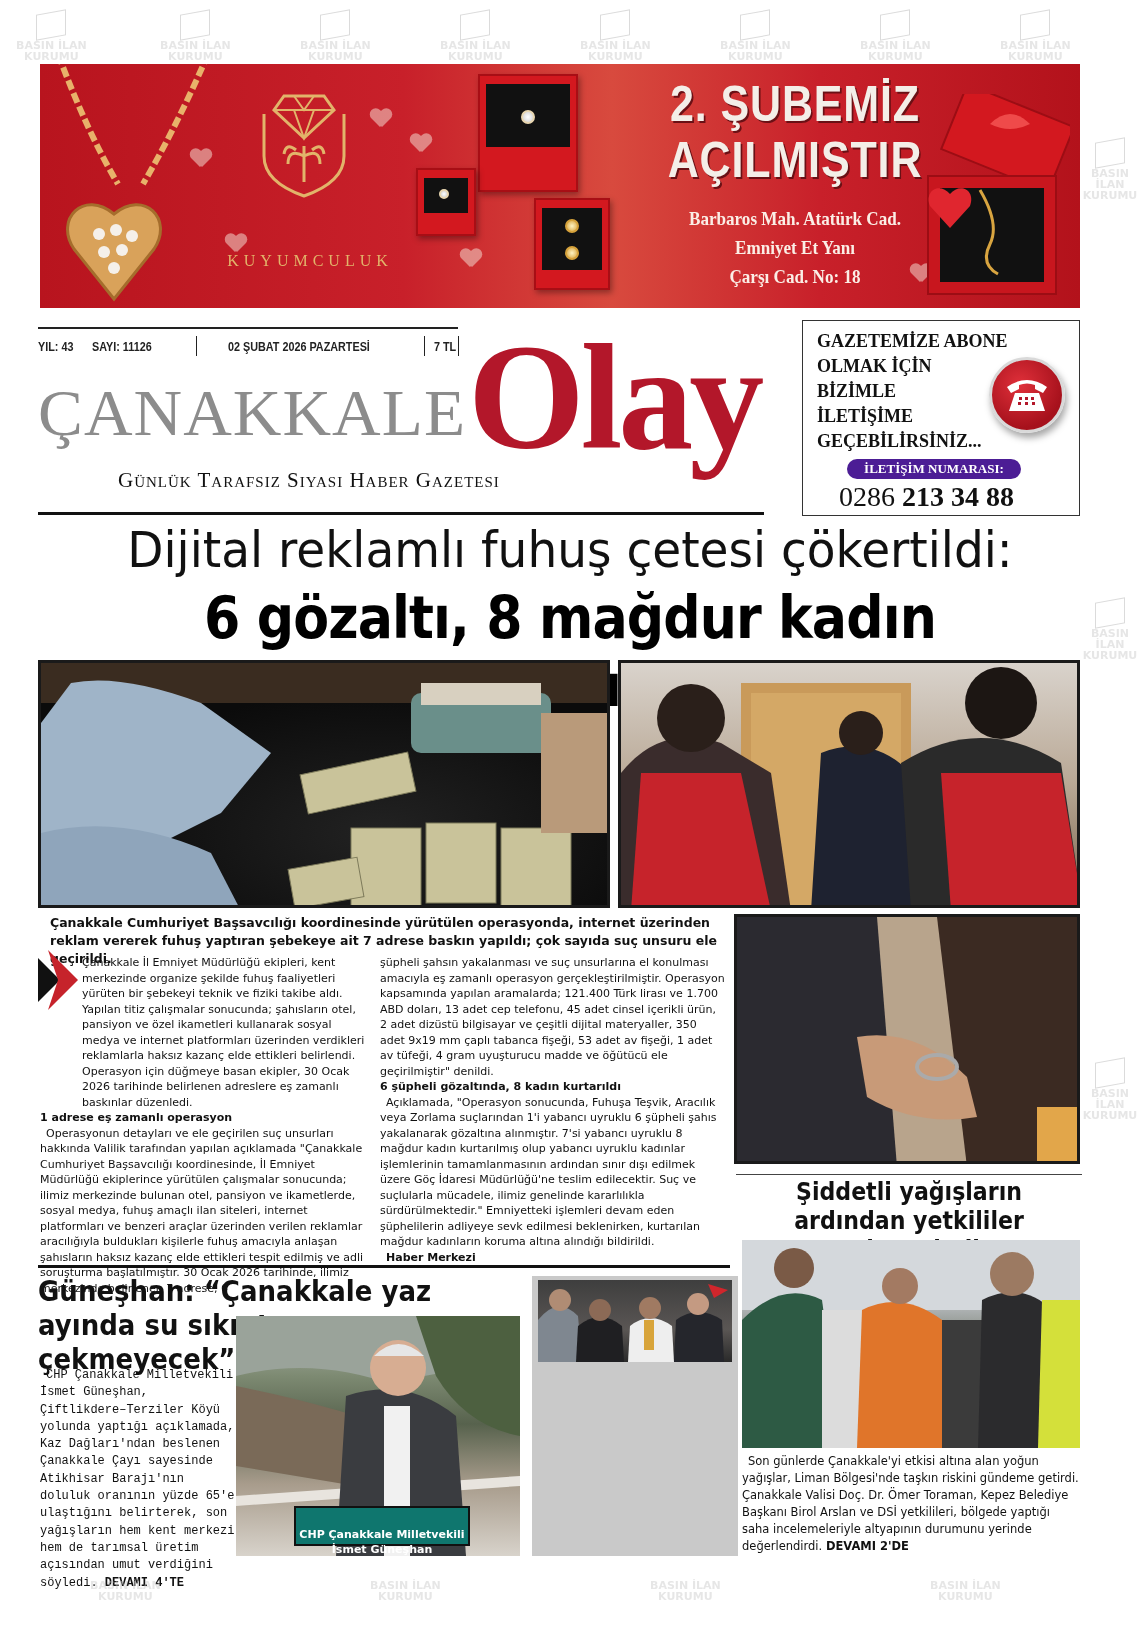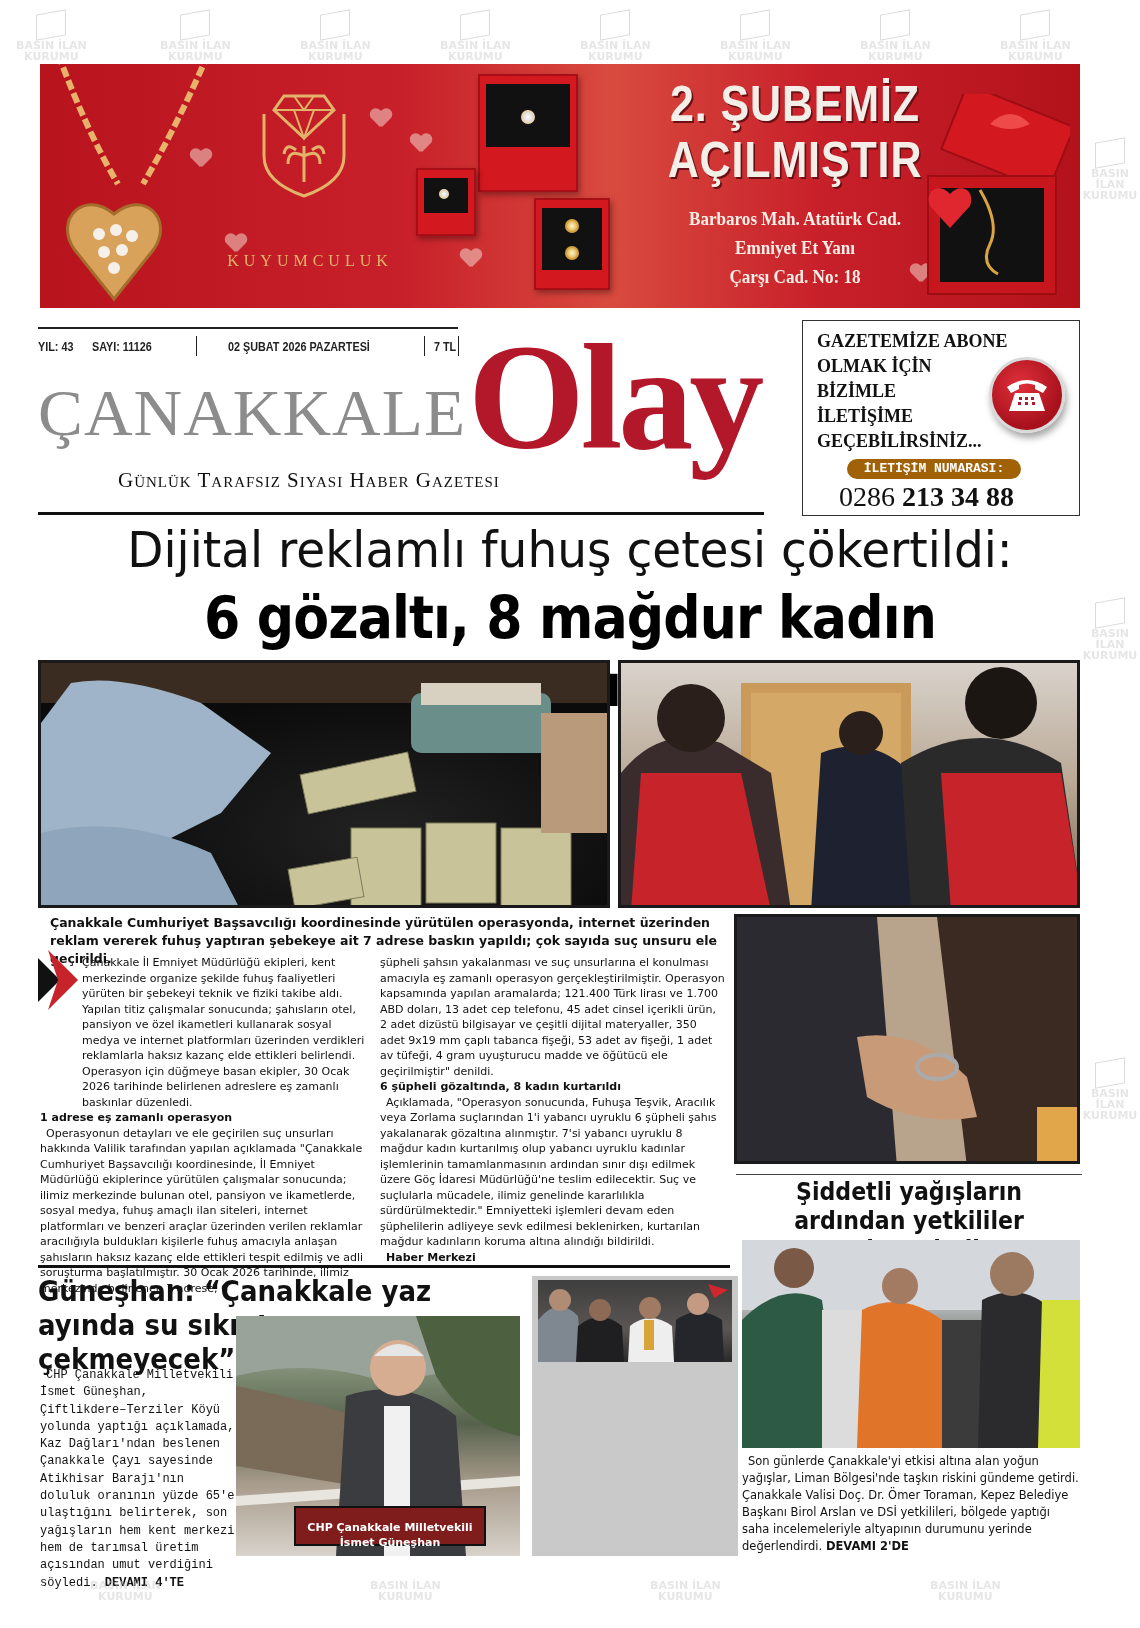--- a/index.html
+++ b/index.html
@@ -50,21 +50,21 @@
              font-variant: small-caps; letter-spacing: 1px; }
   .rule-mast { left: 38px; top: 512px; width: 726px; height: 3px; background: #111; }
 
   .abone { left: 802px; top: 320px; width: 278px; height: 196px; border: 1.5px solid #333; background: #fff; }
   .abone-text { position: absolute; left: 14px; top: 8px; font-family: "Liberation Serif", serif; font-weight: bold;
                 font-size: 18px; line-height: 25px; color: #111; }
   .abone-phone { position: absolute; left: 186px; top: 36px; width: 76px; height: 76px; border-radius: 50%;
                  background: radial-gradient(circle at 40% 35%, #e0303a, #a6111c 70%); border: 3px solid #d9d9d9;
                  box-shadow: 2px 5px 7px rgba(0,0,0,.35); display: flex; align-items: center; justify-content: center; }
   .abone-pill { position: absolute; left: 44px; top: 138px; width: 174px; height: 20px; border-radius: 10px;
-                background: #a16207; color: #fff; font-family: Liberation Mono, monospace; font-weight: bold; font-size: 13px;
+                background: #4c1d95; color: #fff; font-family: Liberation Serif, serif; font-weight: bold; font-size: 13px;
                 text-align: center; line-height: 20px; }
   .abone-num { position: absolute; left: 36px; top: 160px; font-family: "Liberation Serif", serif; font-size: 28px; color: #111; white-space: nowrap; }
   .abone-num b { font-weight: bold; }
 
   
   .hl1 { left: 0; width: 1140px; top: 520px; text-align: center; font-family: "DejaVu Sans", sans-serif;
          font-size: 50px; line-height: 60px; color: #111; transform: scaleX(.94); }
   .hl2 { left: 0; width: 1140px; top: 584px; text-align: center; font-family: "DejaVu Sans", sans-serif; font-weight: bold;
          font-size: 58px; line-height: 68px; color: #000; transform: scaleX(.9); letter-spacing: -1px; }
 
@@ -95,22 +95,22 @@
   .sid-rule { left: 736px; top: 1174px; width: 346px; height: 1px; background: #444; }
   .sid-photo { left: 742px; top: 1240px; width: 338px; height: 208px; border: 0;
                background: linear-gradient(180deg, #cfd4d8 0%, #b9bcc0 30%, #55604a 60%, #2b2a28 100%); }
   .sid-body { left: 742px; top: 1453px; width: 338px; font-family: "DejaVu Sans", sans-serif; font-size: 11.5px; line-height: 17px; color: #111; }
 
   .gun-head { left: 38px; top: 1275px; width: 500px; font-family: "DejaVu Sans", sans-serif; font-weight: bold; font-size: 28px;
               line-height: 34px; color: #111; transform: scaleX(.93); transform-origin: left; }
   .gun-body { left: 40px; top: 1352px; width: 200px; font-family: Liberation Mono, monospace; font-size: 12px; line-height: 17.3px; color: #111; margin-top: 15px; }
   .gun-photo { left: 236px; top: 1316px; width: 284px; height: 240px;
                background: linear-gradient(180deg, #b7bcb8 0%, #7d8a72 25%, #57624d 45%, #a89c8c 70%, #d8d3cb 100%); }
-  .gun-caption { left: 294px; top: 1506px; width: 192px; height: 40px; background: #7f1d1d; border: 2px solid #111;
-                 color: #fff; font-family: "DejaVu Sans", sans-serif; font-weight: bold; font-size: 11px; line-height: 15px; text-align: center; padding-top: 12px; }
+  .gun-caption { left: 294px; top: 1506px; width: 176px; height: 40px; background: #0f766e; border: 2px solid #111;
+                 color: #fff; font-family: "DejaVu Sans", sans-serif; font-weight: bold; font-size: 11px; line-height: 15px; text-align: center; padding-top: 19px; }
 
   .atina-box { left: 532px; top: 1276px; width: 206px; height: 280px; background: #c9c9c9; }
   .atina-photo { position: absolute; left: 6px; top: 4px; width: 194px; height: 82px; background: linear-gradient(180deg, #3e3e3e, #5a5654 60%, #2a2a2a); }
   .atina-head { position: absolute; left: 0; top: 88px; width: 206px; text-align: center; font-family: "DejaVu Sans", sans-serif;
                 font-size: 22px; line-height: 27px; color: #111; }
   .atina-body { position: absolute; left: 8px; top: 144px; width: 194px; font-family: "DejaVu Sans", sans-serif; font-size: 11.5px; line-height: 17.3px; color: #111; }
 
   
   .wm { position: absolute; font-family: "DejaVu Sans", sans-serif; font-weight: bold; font-size: 11px; line-height: 11px;
         color: rgba(200,200,200,.45); text-align: center; pointer-events: none; }

